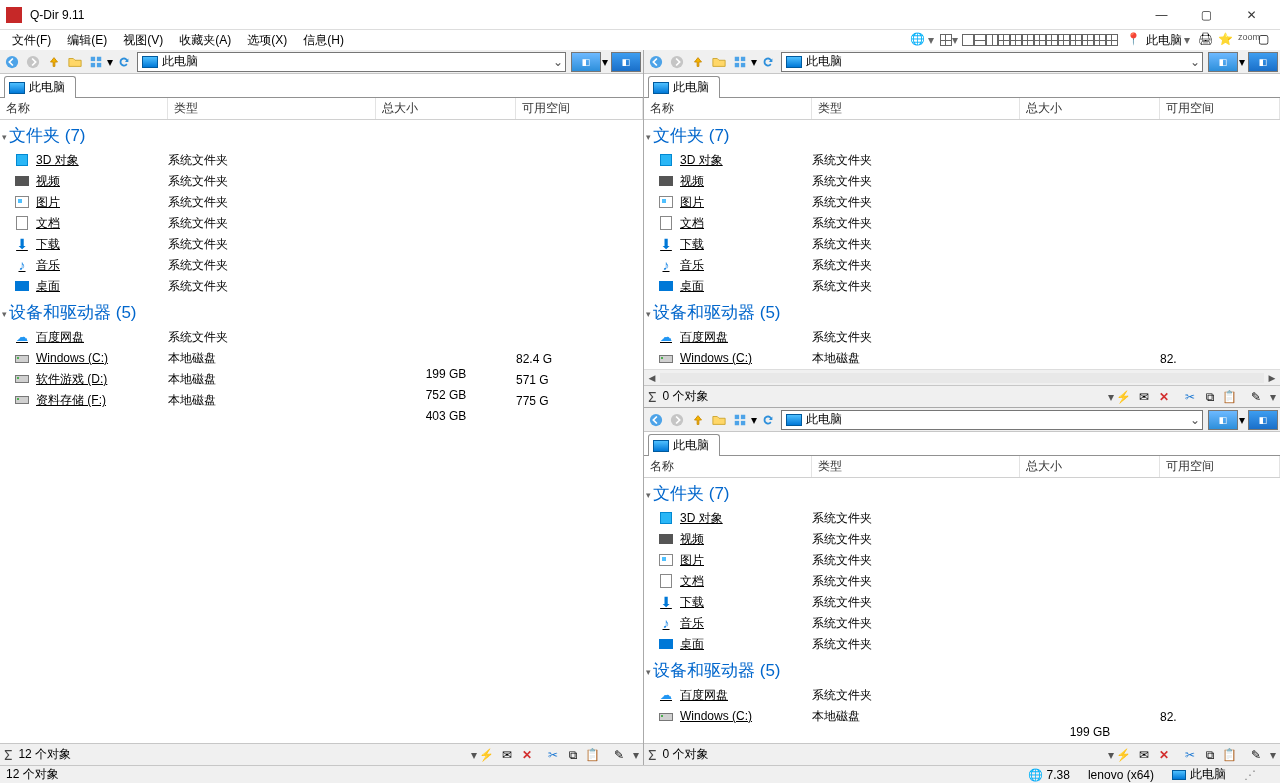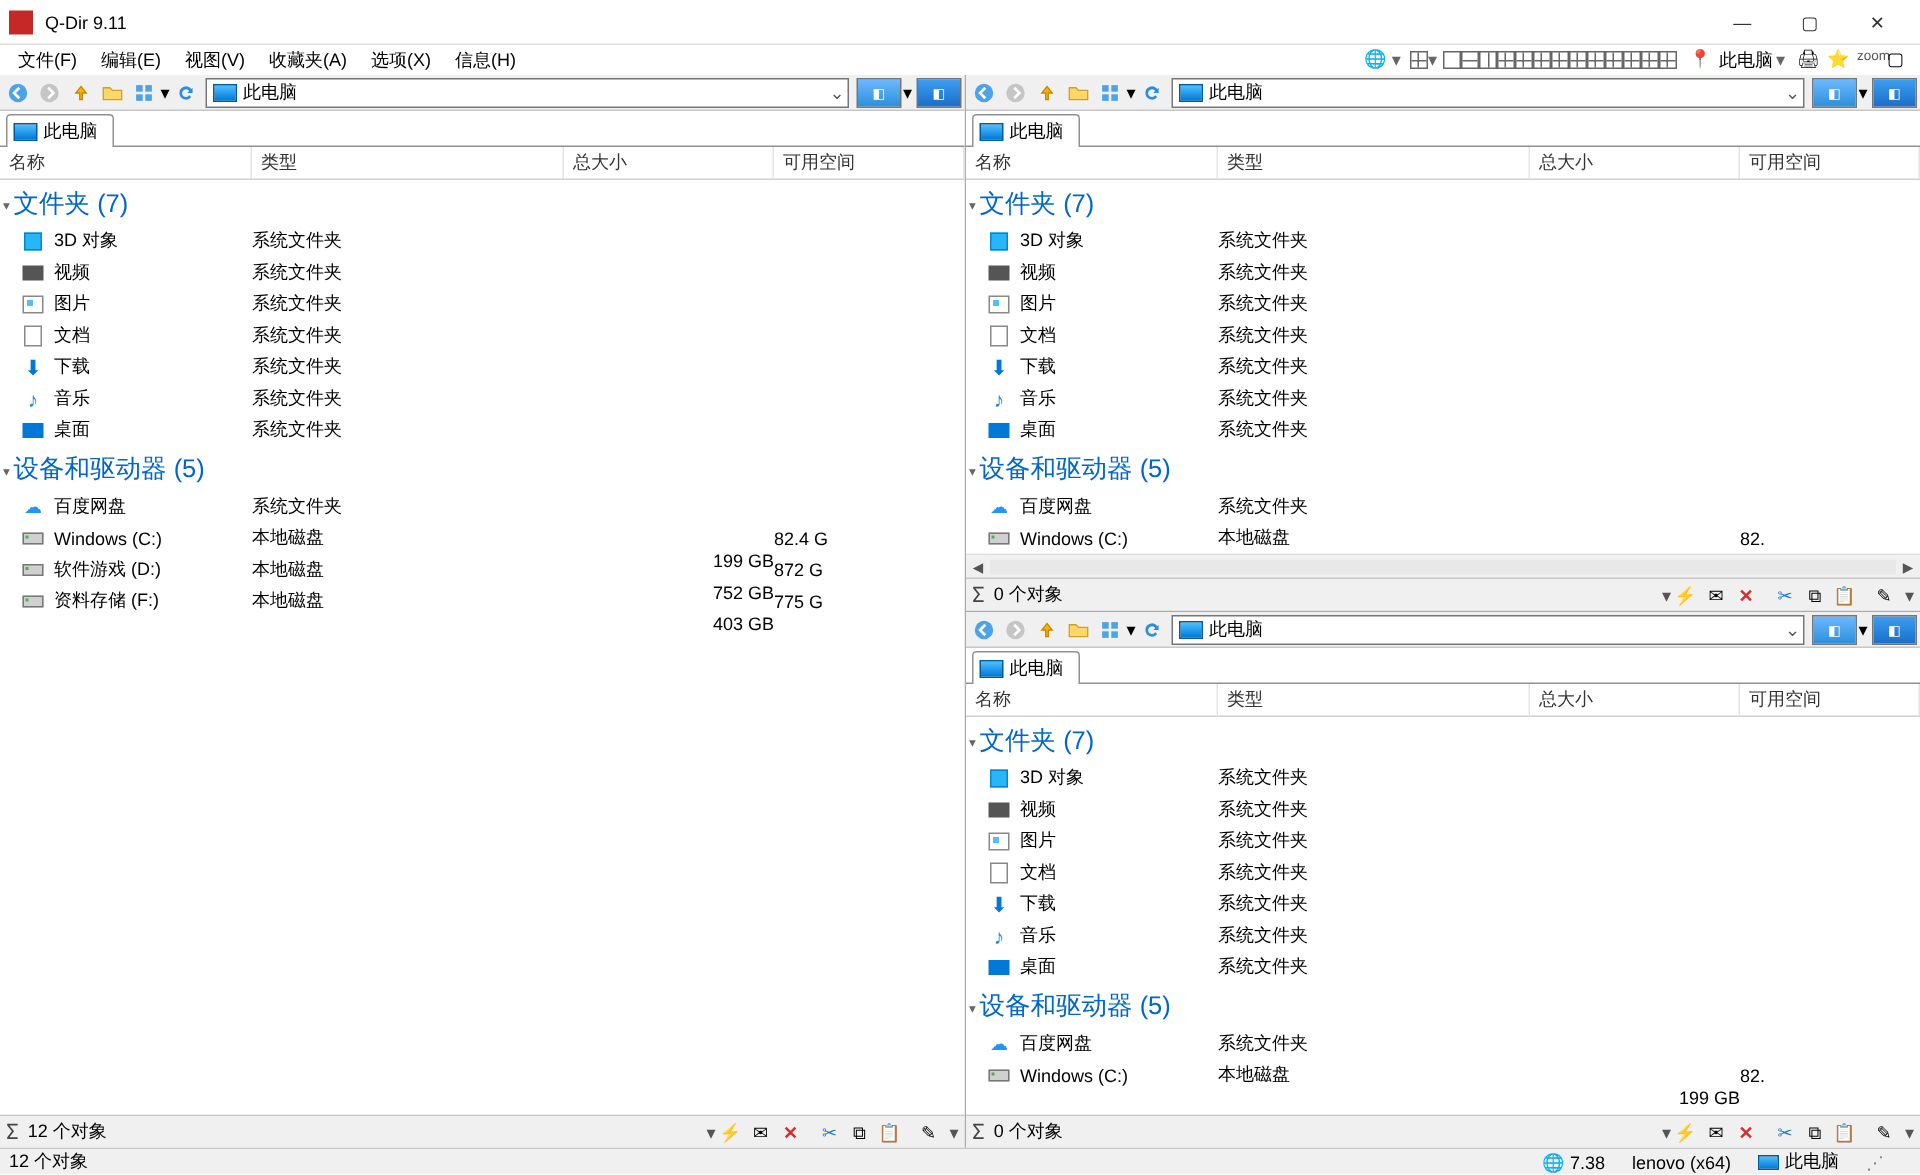--- a/index.html
+++ b/index.html
@@ -40,23 +40,23 @@
 .hdr .c0{width:168px;}
 .hdr .c1{width:208px;}
 .hdr .c2{width:140px;}
 .hdr .c3{flex:1;}
 
 .list{flex:1;overflow:hidden;background:#fff;position:relative;}
 .grp{color:#0066cc;padding:4px 6px 3px 14px;font-size:17px;}
 .grp::before{content:"▾ ";color:#666;font-size:9px;position:relative;top:-1px;margin-left:-12px;}
 .row{height:21px;display:flex;align-items:center;padding-left:14px;}
 .row .ic{width:16px;height:16px;margin-right:6px;display:inline-flex;align-items:center;justify-content:center;}
-.row .c0{width:154px;display:flex;align-items:center;}
+.row .c0{width:154px;display:flex;align-items:flex-start;text-decoration:underline;}
 .row .c1{width:208px;}
-.row .c2{width:140px;text-align:right;margin-top:31px;}
+.row .c2{width:140px;text-align:center;margin-top:31px;}
 .row .c3{flex:1;text-align:left;}
 
 .panefoot{height:22px;display:flex;align-items:center;border-top:1px solid #c7c7c7;background:#f0f0f0;padding:0 4px;}
 .panefoot .sig{font-family:monospace;font-size:14px;color:#444;margin-right:6px;}
 .panefoot .st{flex:1;}
 .panefoot .dd2{color:#555;margin-left:4px;}
 .panefoot .tico{width:16px;height:16px;margin:0 2px;display:inline-flex;align-items:center;justify-content:center;}
 
 .hscroll{height:16px;background:#f0f0f0;border-top:1px solid #ddd;display:flex;align-items:center;}
 .hscroll .tr{width:16px;text-align:center;color:#555;font-size:9px;}
@@ -303,21 +303,21 @@
           </div>
           <div class="row">
             <div class="c0">
               <span class="ic">
                 <span class="i-drv"></span>
               </span>
               <span>软件游戏 (D:)</span>
             </div>
             <div class="c1">本地磁盘</div>
             <div class="c2">752 GB</div>
-            <div class="c3">872 G</div>
+            <div class="c3">571 G</div>
           </div>
           <div class="row">
             <div class="c0">
               <span class="ic">
                 <span class="i-drv"></span>
               </span>
               <span>资料存储 (F:)</span>
             </div>
             <div class="c1">本地磁盘</div>
             <div class="c2">403 GB</div>

